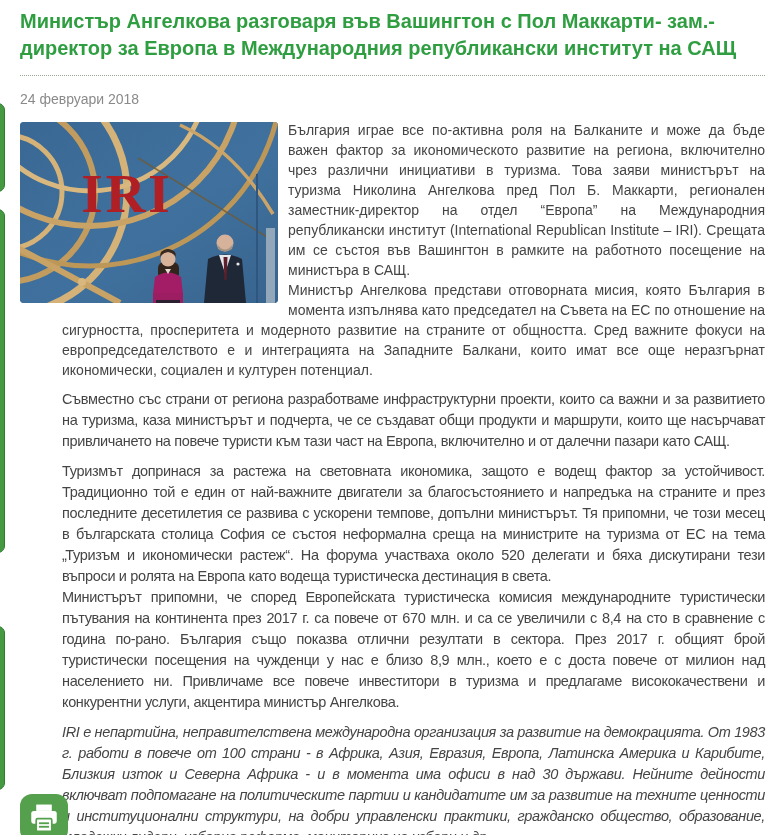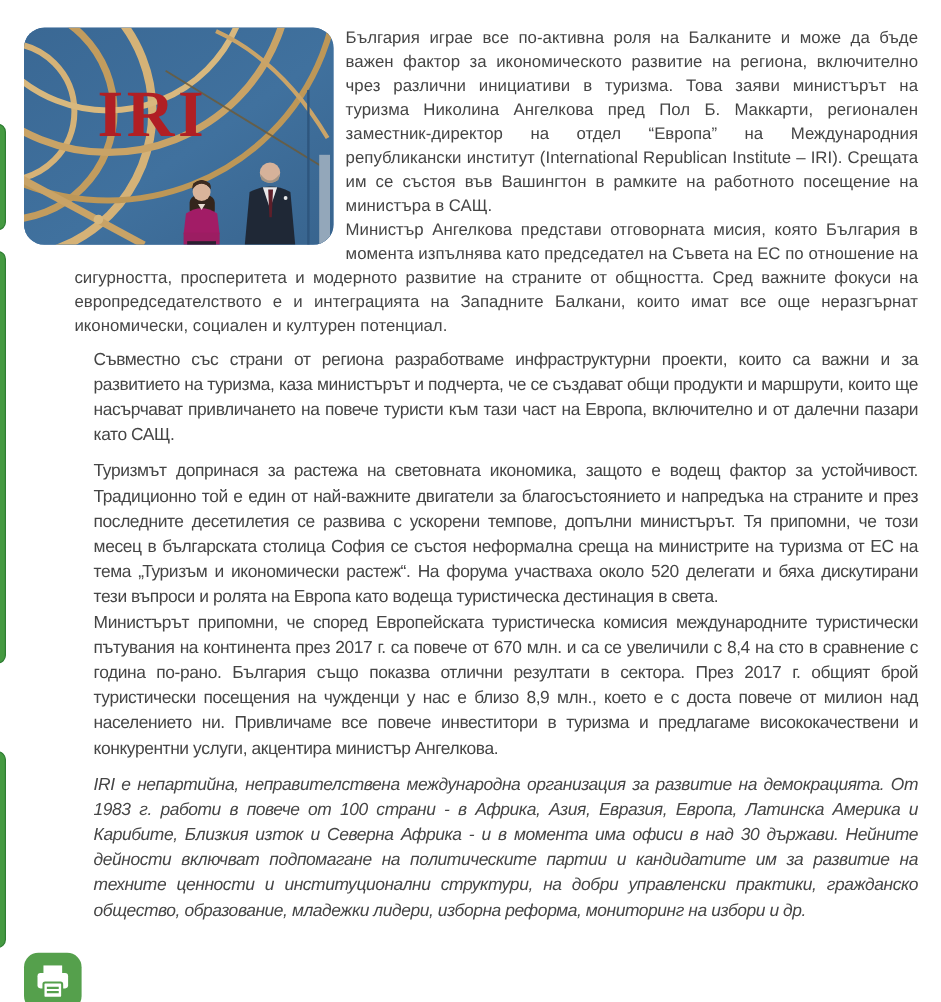--- a/index.html
+++ b/index.html
@@ -51,30 +51,30 @@
     line-height:16px;
   }
 
   .article{
     margin-top:13px;
     color:var(--body-text);
     text-align:justify;
   }
   .article p{margin:0;padding-left:42px;}
   .article p.intro{font-size:14px;line-height:20px;}
-  .article p.body{font-size:14.5px;line-height:21px;letter-spacing:-0.35px;margin-left:16px;}
+  .article p.body{font-size:14.5px;line-height:21px;letter-spacing:-0.35px;}
   .article p.gap{margin-top:9px;}
   .article p.italic{font-style:italic;}
 
   figure.photo{
     float:left;
     width:258px;height:181px;
     margin:2px 10px 8px 0;
     padding:0;
-    border-radius:17px;
+    border-radius:4px;
     overflow:hidden;
     background:#3f6f9e;
   }
   figure.photo svg{display:block;width:100%;height:100%;}
   .iri-text{
     font-family:"Liberation Serif","DejaVu Serif",serif;
     font-weight:bold;
     font-size:55px;
     letter-spacing:3px;
     fill:var(--iri-red);
@@ -95,20 +95,22 @@
 </head>
 <body>
 
 <div class="page">
 
   <div class="edge-bubble b1"></div>
   <div class="edge-bubble b2"></div>
   <div class="edge-bubble b3"></div>
 
   <div class="content">
+    <h1 class="title">Министър Ангелкова разговаря във Вашингтон с Пол Маккарти- зам.-директор за Европа в Международния републикански институт на САЩ</h1>
+    <div class="date">24 февруари 2018</div>
 
     <div class="article">
       <figure class="photo">
         <svg viewBox="0 0 258 181" xmlns="http://www.w3.org/2000/svg">
           <defs>
             <linearGradient id="wall" x1="0" y1="0" x2="1" y2="1">
               <stop offset="0" stop-color="#3a6894"></stop>
               <stop offset="0.55" stop-color="#40719e"></stop>
               <stop offset="1" stop-color="#38648e"></stop>
             </linearGradient>

